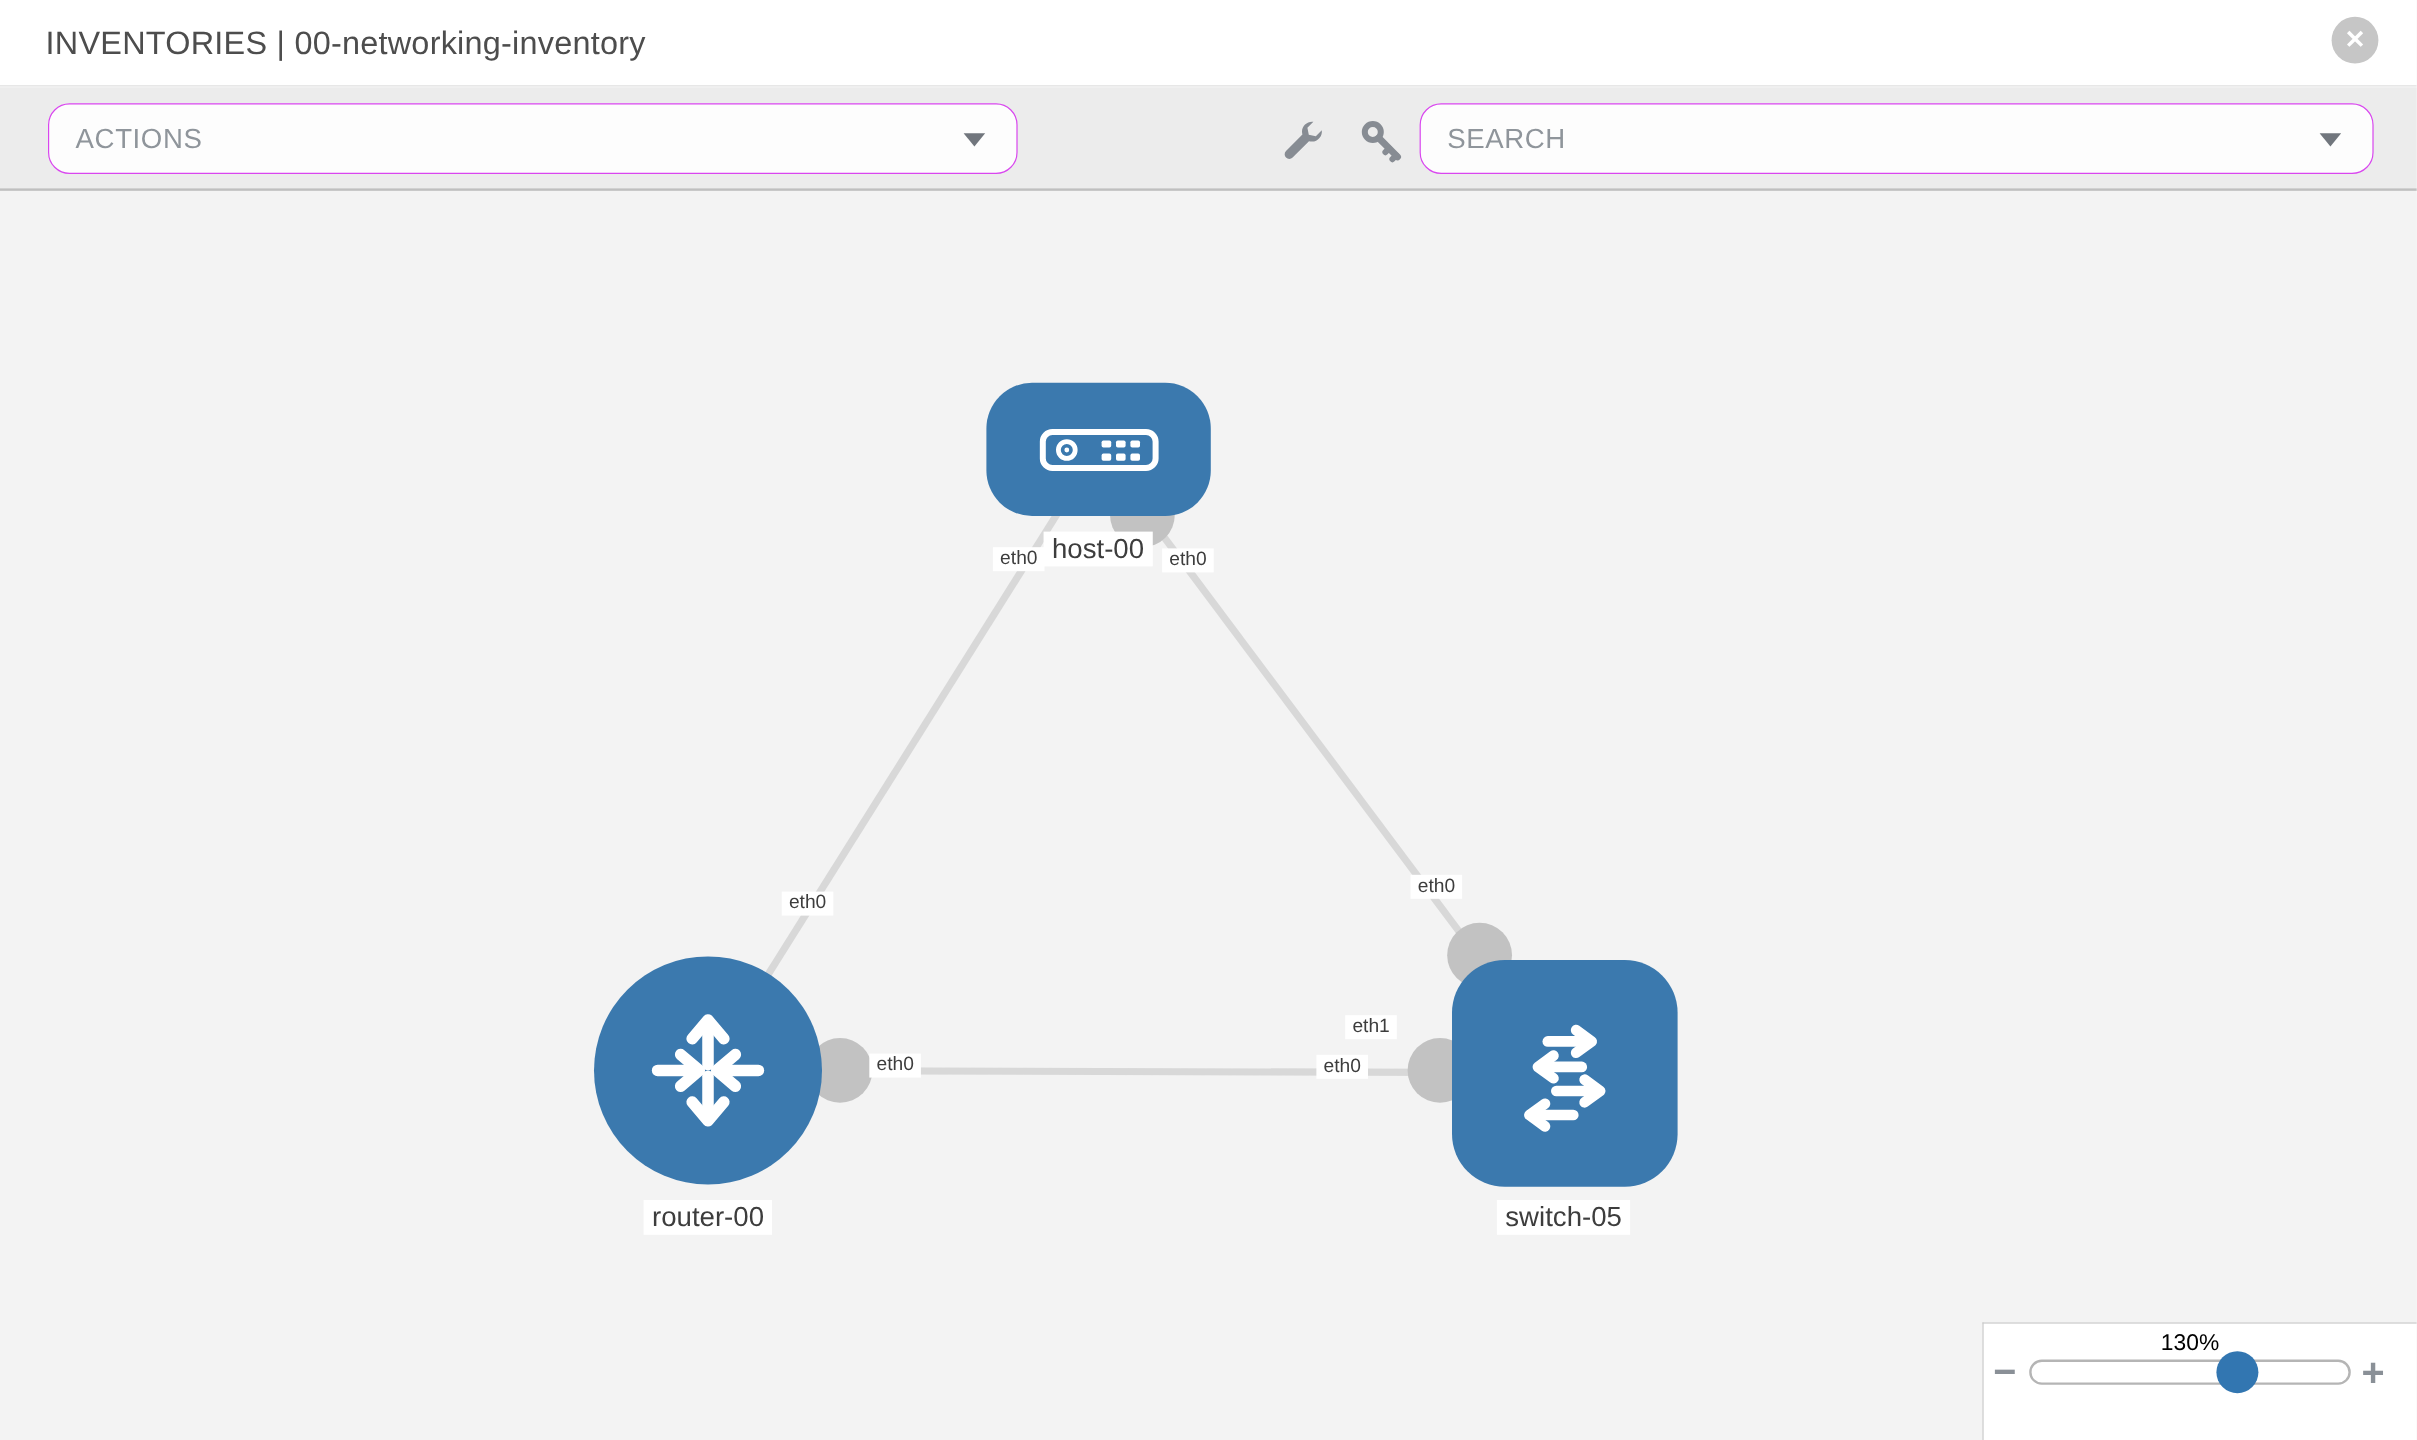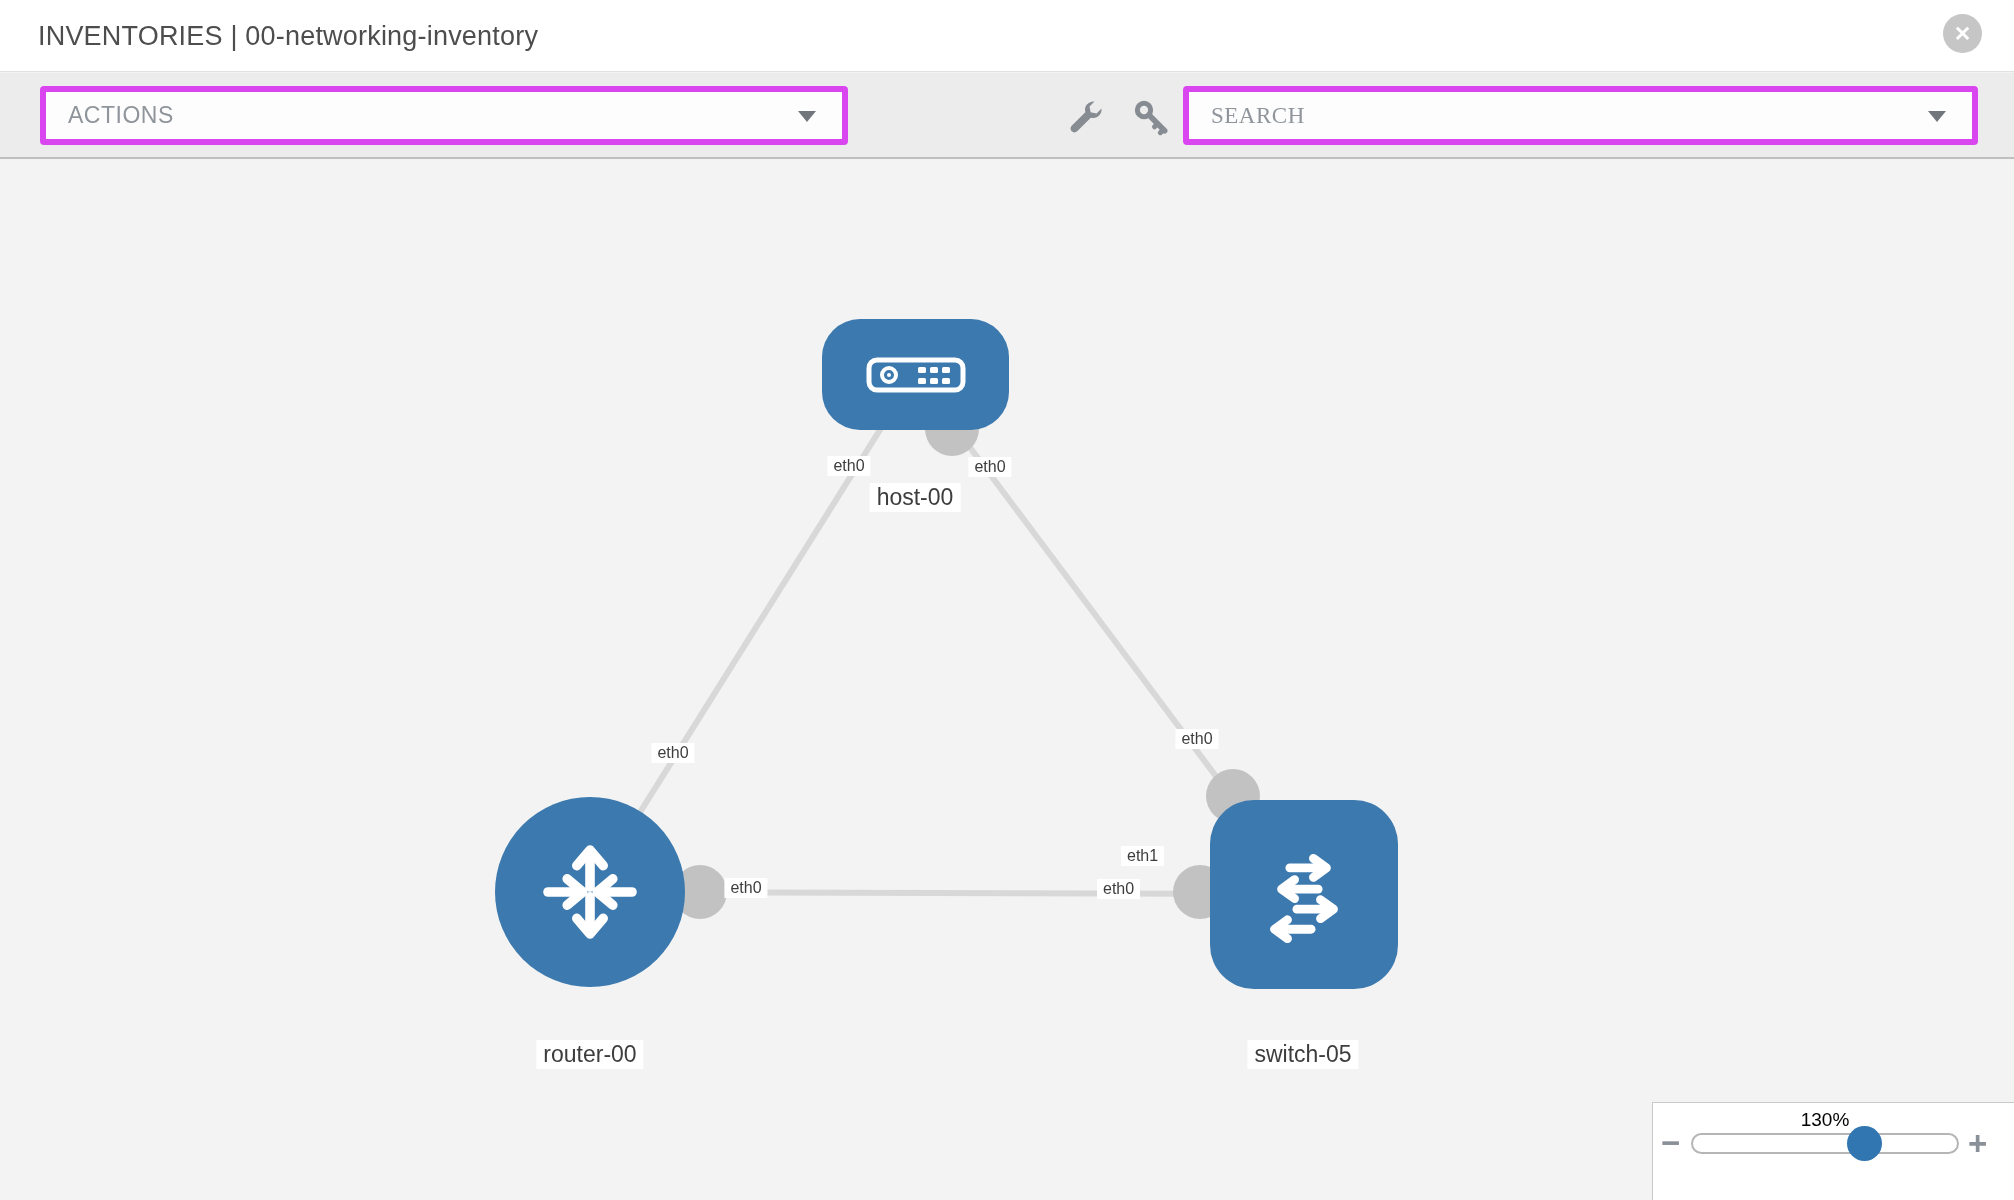--- a/index.html
+++ b/index.html
@@ -14,45 +14,45 @@
                 font-size:27px; font-weight:400; color:#4d4d4d; letter-spacing:.2px; }
   .close-btn { position:absolute; left:1943px; top:14px; width:39px; height:39px;
                border-radius:50%; background:#c6c6c6; border:none; cursor:pointer;
                display:flex; align-items:center; justify-content:center; }
   .close-btn span { color:#ffffff; font-size:21px; font-weight:700; line-height:1; }
 
   
   .toolbar { position:absolute; left:0; top:73px; width:2014px; height:86px;
              background:#ececec; border-bottom:2px solid #bfbfbf; }
   .dropdown { position:absolute; top:13px; height:59px; background:#fdfdfd;
-              border:6px solid #d946ef; border-radius:4px; display:flex;
+              border:1px solid #d946ef; border-radius:18px; display:flex;
               align-items:center; cursor:pointer; }
   .dropdown .dd-label { margin-left:22px; font-size:23px; color:#8f959b; letter-spacing:.5px; }
   .caret { position:absolute; right:26px; top:50%; margin-top:-5px; width:0; height:0;
            border-left:9px solid transparent; border-right:9px solid transparent;
            border-top:11px solid #71767d; }
   .dd-actions { left:40px;  width:808px; }
-  .dd-search  { left:1183px; width:795px;font-family:Liberation Serif, serif; }
+  .dd-search  { left:1183px; width:795px; }
   .tool-icon-btn { position:absolute; top:22px; width:46px; height:46px; background:none;
                    border:none; cursor:pointer; display:flex; align-items:center; justify-content:center; }
   .btn-wrench { left:1062px; }
   .btn-key    { left:1129px; }
 
   
   .canvas { position:absolute; left:0; top:161px; width:2014px; height:1039px;
             background:#f3f3f3; }
   .canvas svg.net { position:absolute; left:0; top:0; }
   .node { position:absolute; background:#3b79ae; cursor:pointer; display:flex;
           align-items:center; justify-content:center; }
   .node-host   { left:822px;  top:158px; width:187px; height:111px; border-radius:38px; }
   .node-router { left:495px;  top:636px; width:190px; height:190px; border-radius:50%; }
   .node-switch { left:1210px; top:639px; width:188px; height:189px; border-radius:44px; }
 
   .net-label { position:absolute; background:#ffffff; color:#3d3d3d; white-space:nowrap; }
-  .node-label  { font-size:23px; padding:1px 7px; transform:translateX(-50%);margin-top:40px; }
+  .node-label  { font-size:23px; padding:1px 7px; transform:translateX(-50%); }
   .iface-label { font-size:16px; padding:1px 6px; }
   .centered { transform:translateX(-50%); }
 
   
   .zoom-panel { position:absolute; left:1652px; top:1102px; width:362px; height:98px;
                 background:#ffffff; border:1px solid #c9c9c9; border-bottom:none; border-right:none; }
   .zoom-level { position:absolute; left:172px; top:6px; transform:translateX(-50%);
                 font-size:19px; color:#000000; }
   .zoom-btn { position:absolute; background:none; border:none; cursor:pointer;
               font-size:33px; font-weight:700; color:#8a9097; line-height:1; }

